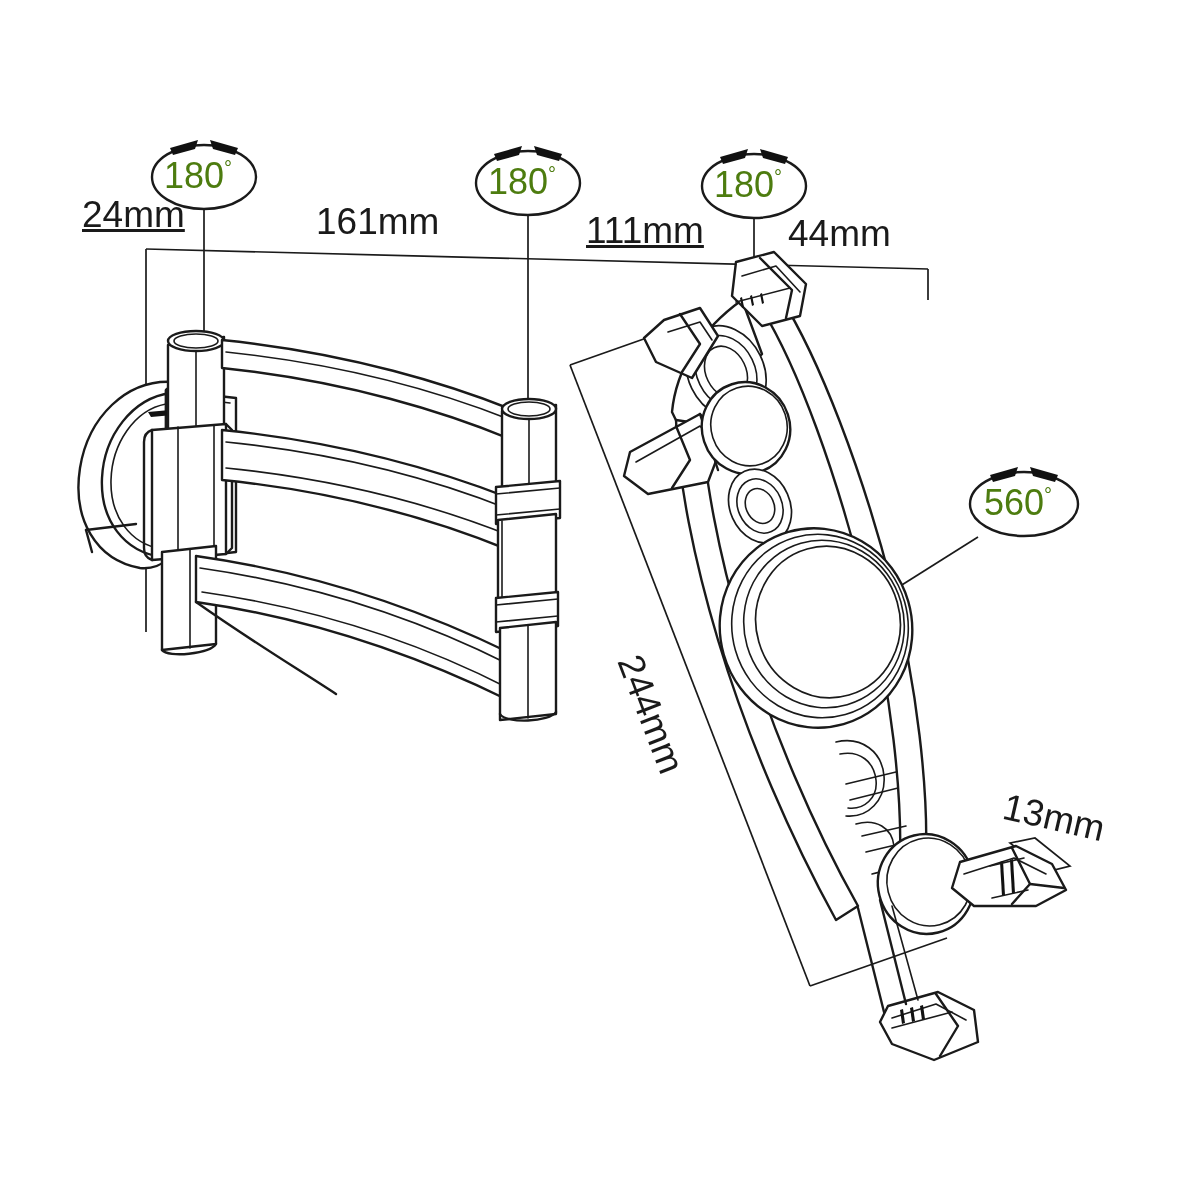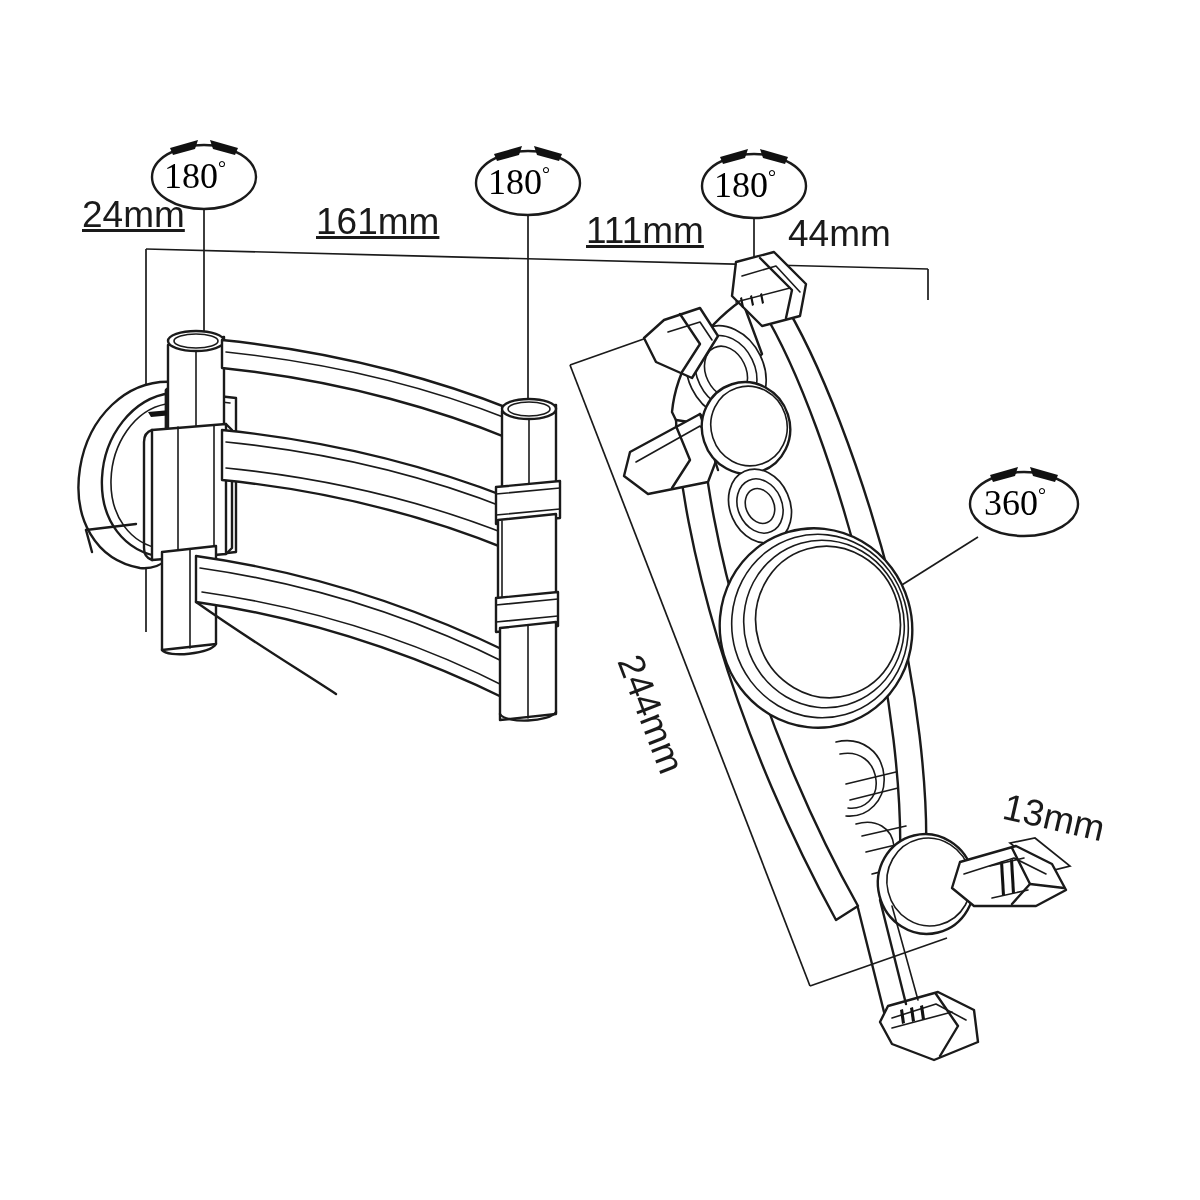--- a/index.html
+++ b/index.html
@@ -26,23 +26,23 @@
     position: absolute;
     font-family: "Liberation Sans", sans-serif;
     font-size: 37px;
     color: #1a1a1a;
     white-space: nowrap;
     letter-spacing: 0px;
     line-height: 1;
   }
   .badgetxt {
     position: absolute;
-    font-family: Liberation Serif, serif;
+    font-family: Liberation Sans, sans-serif;
     font-size: 36px;
-    color: #000000;
+    color: #4d7c0f;
     white-space: nowrap;
     line-height: 1;
   }
   .deg {
     font-size: 20px;
     vertical-align: super;
   }
 </style>
 </head>
 <body>
@@ -295,21 +295,21 @@
     <g>
       <ellipse class="wht" cx="1024" cy="504" rx="54" ry="32"></ellipse>
       <path class="blk" d="M990,475 l28,-8 l-3,9 l-22,6 Z"></path>
       <path class="blk" d="M1058,475 l-28,-8 l3,9 l22,6 Z"></path>
     </g>
 
   </svg>
 
   <div class="dimtxt" style="left:82px; top:196px;text-decoration:underline;">24mm</div>
 
-  <div class="dimtxt" style="left:316px; top:203px;text-decoration:underline;">161mm</div>
+  <div class="dimtxt" style="left:316px; top:203px;">161mm</div>
 
   <div class="dimtxt" style="left:586px; top:212px;text-decoration:underline;">111mm</div>
 
   <div class="dimtxt" style="left:788px; top:215px;">44mm</div>
 
   <div class="dimtxt" style="left:646px; top:650px; transform:rotate(69deg); transform-origin:left top;">244mm</div>
 
   <div class="dimtxt" style="left:1008px; top:788px; transform:rotate(13deg); transform-origin:left top;">13mm</div>
 
   <div class="badgetxt" style="left:164px; top:158px;">
@@ -318,16 +318,16 @@
 
   <div class="badgetxt" style="left:488px; top:164px;">
     <span>180</span><span class="deg">°</span>
   </div>
 
   <div class="badgetxt" style="left:714px; top:167px;">
     <span>180</span><span class="deg">°</span>
   </div>
 
   <div class="badgetxt" style="left:984px; top:485px;">
-    <span>360</span><span class="deg">°</span>
+    <span>560</span><span class="deg">°</span>
   </div>
 
 </div>
 
 </body></html>

